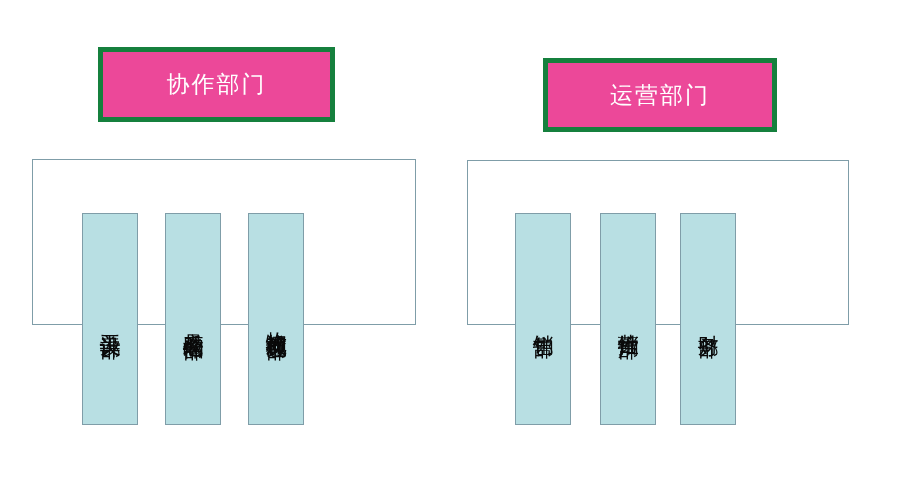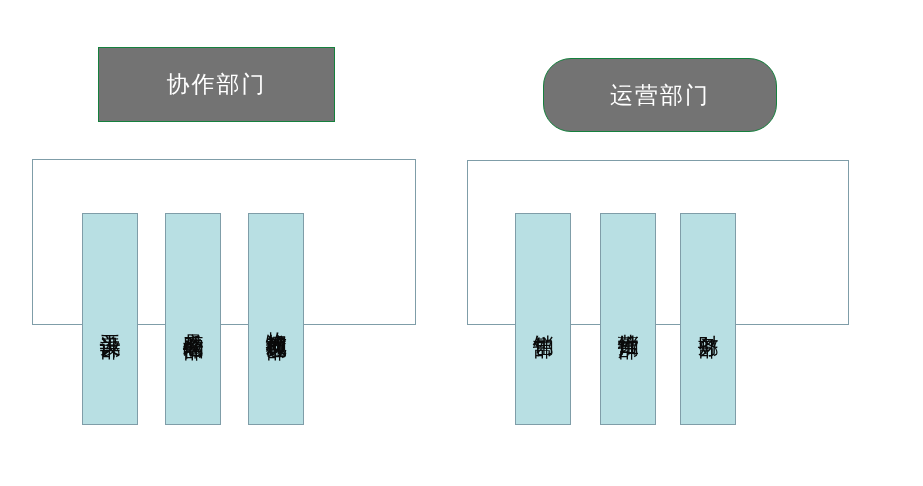--- a/index.html
+++ b/index.html
@@ -13,22 +13,22 @@
   #canvas {
     position: relative;
     width: 923px;
     height: 486px;
     background: #ffffff;
     overflow: hidden;
   }
   .header-box {
     position: absolute;
     box-sizing: border-box;
-    background: #737373;
-    border: 1px solid #15803d;
+    background: #ec4899;
+    border: 5px solid #15803d;
     display: flex;
     align-items: center;
     justify-content: center;
   }
   .header-box .label {
     color: #ffffff;
     font-size: 23px;
     letter-spacing: 2px;
     font-family: "Liberation Serif", "DejaVu Serif", serif;
     line-height: 1;
@@ -76,21 +76,21 @@
   </div>
 
   <div class="dept-box" style="left:165px; top:213px; width:56px; height:212px;">
     <span class="vlabel">产品采购仓储部</span>
   </div>
 
   <div class="dept-box" style="left:248px; top:213px; width:56px; height:212px;">
     <span class="vlabel">物流加质检打包部</span>
   </div>
 
-  <div class="header-box" style="left:543px; top:58px; width:234px; height:74px;border-radius:28px;">
+  <div class="header-box" style="left:543px; top:58px; width:234px; height:74px;">
     <span class="label">运营部门</span>
   </div>
 
   <div class="group-frame" style="left:467px; top:160px; width:382px; height:165px;"></div>
 
   <div class="dept-box" style="left:515px; top:213px; width:56px; height:212px;">
     <span class="vlabel">销售部</span>
   </div>
 
   <div class="dept-box" style="left:600px; top:213px; width:56px; height:212px;">

